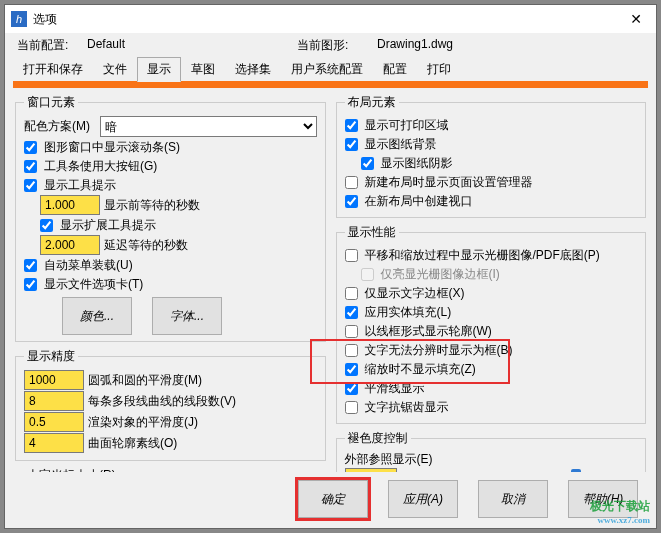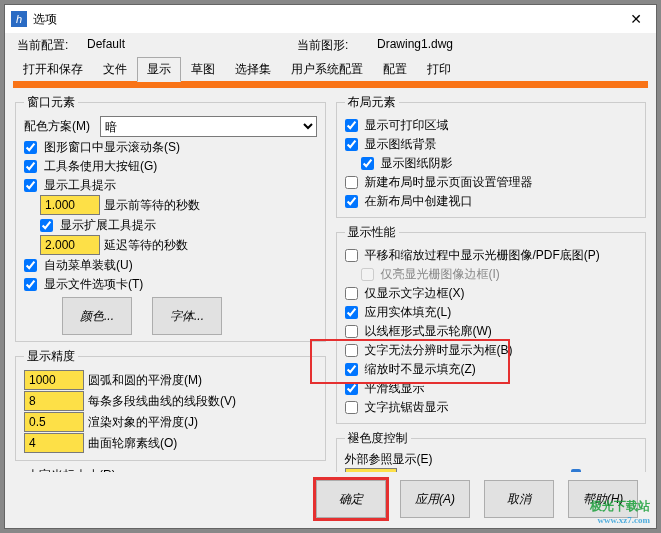--- a/index.html
+++ b/index.html
@@ -25,21 +25,21 @@
 input[type=text]{ height:20px; border:1px solid #7a7a7a; padding:0 4px; background:#fde047;}
 select { height:21px; border:1px solid #7a7a7a; background:#fff;}
 button.b { height:38px; min-width:70px; border:1px solid #adadad; background:#e1e1e1; cursor:pointer;font-style:italic;}
 .small-in { width:60px; text-align:left;}
 .btn-row { display:flex; gap:20px; padding:3px 0 0 38px;}
 .highlight-box { border:2px solid #e53030; position:absolute; pointer-events:none;}
 .slider-row { display:flex; align-items:center; gap:6px;}
 .slide-in { width:52px; height:20px; border:1px solid #7a7a7a; background:#fff; padding:0 4px;}
 .track { flex:1; height:4px; background:#bfbfbf; position:relative; border-radius:2px;}
 .thumb { position:absolute; top:-7px; width:10px; height:18px; background:#2f7ad3; border-radius:2px;}
-.footer { display:flex; justify-content:flex-end; gap:14px; padding:8px 18px 10px 0; position:relative;}
+.footer { display:flex; justify-content:flex-end; gap:20px; padding:8px 18px 10px 0; position:relative;}
 .wm { position:absolute; right:6px; bottom:3px; color:#1aa03a; font-weight:bold; font-size:15px; opacity:.85; pointer-events:none;margin-left:43px; }
 .wm small{ color:#33a1d9; font-size:9px; display:block; text-align:right;font-family:Liberation Serif, serif;}
 .rel { position:relative; }
 </style>
 </head>
 <body>
 
 <div class="window">
   <div class="titlebar">
     <div class="app-icon">h</div>

